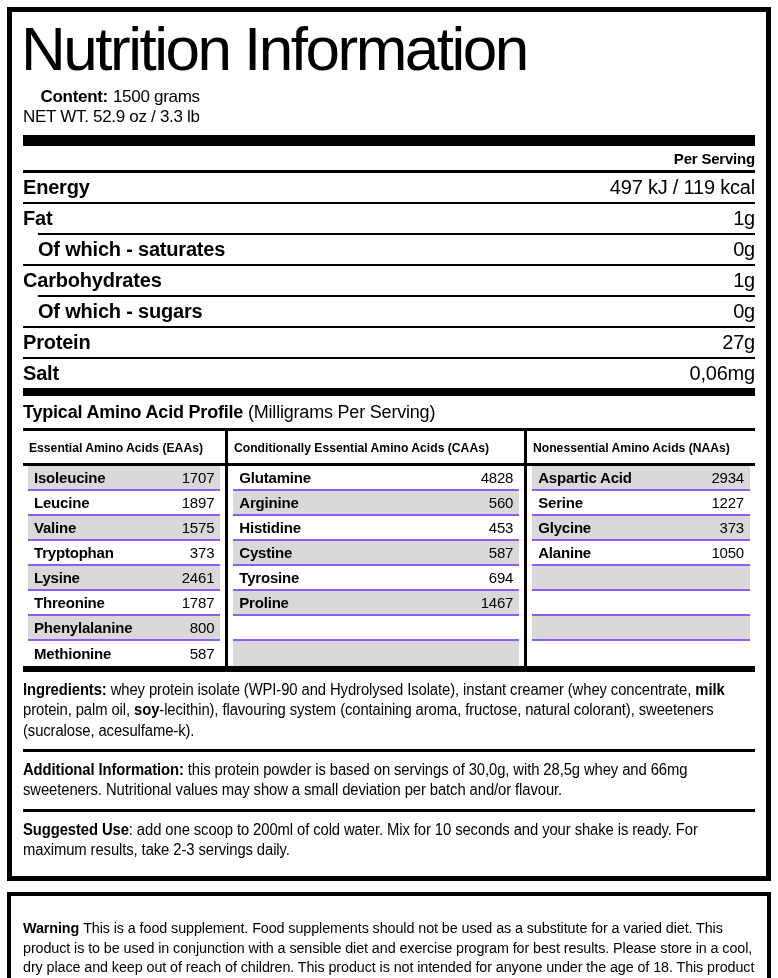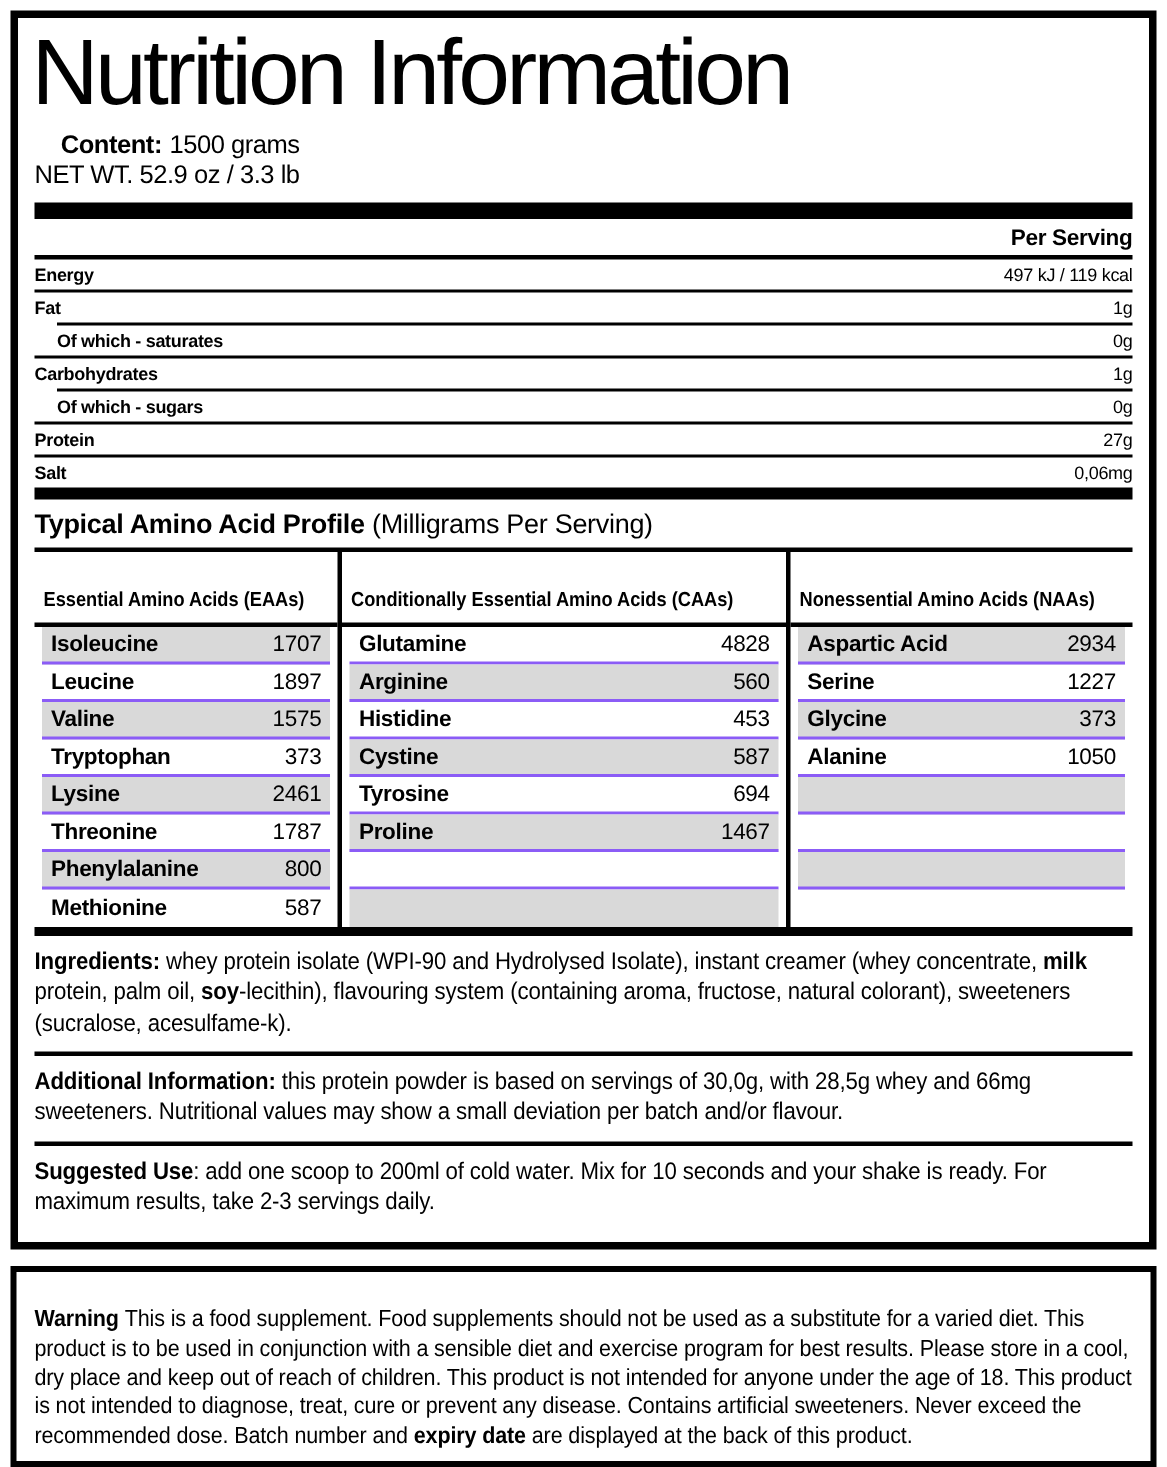--- a/index.html
+++ b/index.html
@@ -29,33 +29,33 @@
   .b { font-weight: bold; }
   .ml { margin-left: 5px; margin-top: 29px; }
   .bar { background: #000; }
   .bar-lg { height: 11px; }
   .bar-md { height: 8px; }
   .bar-sm { height: 6px; }
   .ps-header { text-align: right; font-weight: bold; font-size: 15px; padding: 4px 0 3px; letter-spacing: -0.2px; }
   .ps-row {
     display: flex; justify-content: space-between; align-items: flex-end;
     border-top: 2px solid #000;
-    padding: 3px 0; font-size: 12px; letter-spacing: -0.2px;
+    padding: 3px 0; font-size: 20px; letter-spacing: -0.2px;
   }
   .ps-row.first { border-top-width: 3px; }
   .ps-row.indent { margin-left: 15px; }
   .ps-row .n { font-weight: bold; }
   .amino-title { font-size: 18px; padding: 6px 0 5px; letter-spacing: -0.2px; }
   .amino-table { display: flex; border-top: 3px solid #000; }
   .amino-col.c0 { width: 206px; }
   .amino-col.c1 { width: 323px; border-left: 3px solid #000; }
   .amino-col.c2 { width: 236px; border-left: 3px solid #000; }
   .amino-col-header {
     font-weight: bold; font-size: 13.5px;
-    padding: 24px 3px 8px 6px;
+    padding: 9px 3px 8px 6px;
     border-bottom: 3px solid #000;
     white-space: nowrap; overflow: visible;
   }
   .condensed { display: inline-block; transform: scaleX(0.9); transform-origin: 0 50%; white-space: nowrap; }
   .amino-rows { padding: 0 5px; }
   .amino-row {
     display: flex; justify-content: space-between; align-items: center;
     height: 25px; padding: 0 6px;
     border-bottom: 2px solid #8b5cf6;
     font-size: 15px; letter-spacing: -0.2px;

